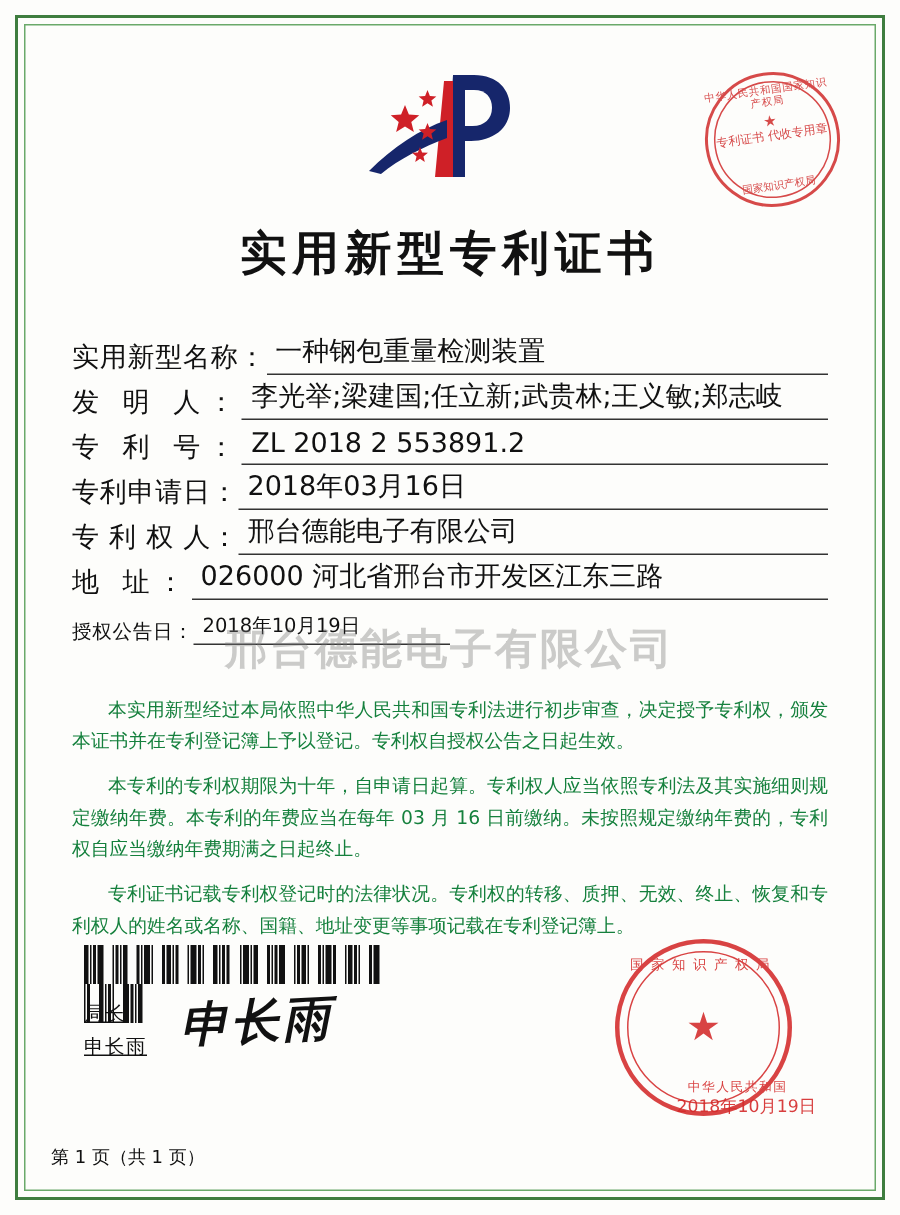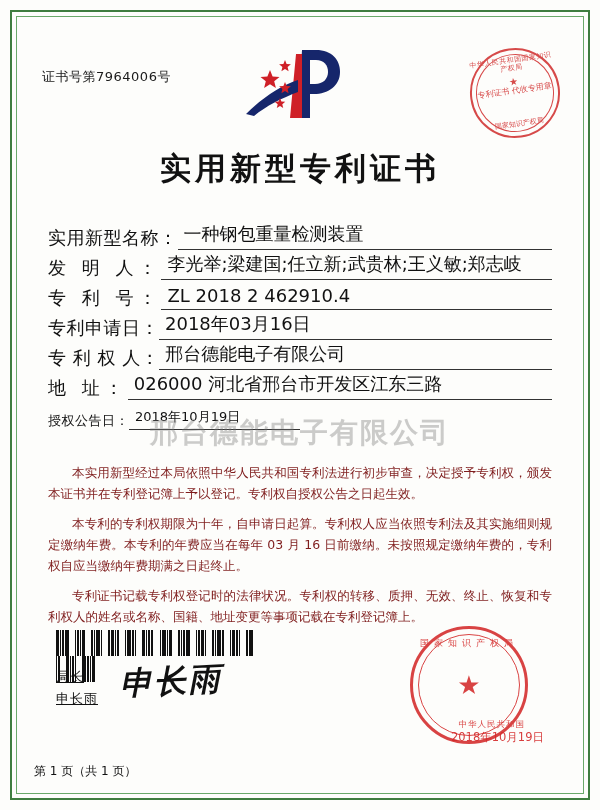--- a/index.html
+++ b/index.html
@@ -174,21 +174,21 @@
   .half.right { padding-left: 14px; }
 
   
   .paras {
     position: absolute;
     left: 14px;
     right: 14px;
     top: 432px;
     font-size: 12.5px;
     line-height: 21px;
-    color: #7f1d1d;
+    color: #15803d;
     text-align: justify;
   }
   .paras p {
     margin: 0 0 9px 0;
     text-indent: 24px;
   }
 
   
   .barcode {
     position: absolute;
@@ -306,21 +306,20 @@
 </style>
 </head>
 <body>
 
 <div class="page">
   <div class="border-outer"></div>
   <div class="border-inner"></div>
 
   <div class="content">
 
-    <div class="cert-no">证书号第7964006号</div>
 
     <div class="logo">
       <svg viewBox="0 0 120 74" width="120" height="74" xmlns="http://www.w3.org/2000/svg">
         <path d="M62 2 L76 2 C92 2 100 12 100 24 C100 38 88 46 74 46 L70 46 L70 70 L58 70 Z" fill="#16266b"></path>
         <path d="M70 12 L76 12 C84 12 88 17 88 24 C88 31 83 36 75 36 L70 36 Z" fill="#fdfdfb"></path>
         <path d="M56 6 L62 6 L62 70 L50 70 Z" fill="#cf2027"></path>
         <path d="M6 66 C22 50 40 38 58 32 L58 44 C42 50 26 58 14 68 Z" fill="#16266b"></path>
         <polygon fill="#cf2027" points="30,22 32.6,28.4 39.5,28.9 34.2,33.3 35.9,40 30,36.3 24.1,40 25.8,33.3 20.5,28.9 27.4,28.4"></polygon>
         <polygon fill="#cf2027" points="45,12 46.6,16 50.9,16.3 47.6,19 48.6,23.2 45,20.9 41.4,23.2 42.4,19 39.1,16.3 43.4,16"></polygon>
         <polygon fill="#cf2027" points="45,34 46.6,38 50.9,38.3 47.6,41 48.6,45.2 45,42.9 41.4,45.2 42.4,41 39.1,38.3 43.4,38"></polygon>
@@ -343,21 +342,21 @@
       <div class="field-row">
         <div class="field-label">实用新型名称：</div>
         <div class="field-value underline">一种钢包重量检测装置</div>
       </div>
       <div class="field-row">
         <div class="field-label sp2">发 明 人：</div>
         <div class="field-value underline">李光举;梁建国;任立新;武贵林;王义敏;郑志岐</div>
       </div>
       <div class="field-row">
         <div class="field-label sp2">专 利 号：</div>
-        <div class="field-value underline">ZL 2018 2 462910.4</div>
+        <div class="field-value underline">ZL 2018 2 553891.2</div>
       </div>
       <div class="field-row">
         <div class="field-label">专利申请日：</div>
         <div class="field-value underline">2018年03月16日</div>
       </div>
       <div class="field-row">
         <div class="field-label">专 利 权 人：</div>
         <div class="field-value underline">邢台德能电子有限公司</div>
       </div>
       <div class="field-row">

